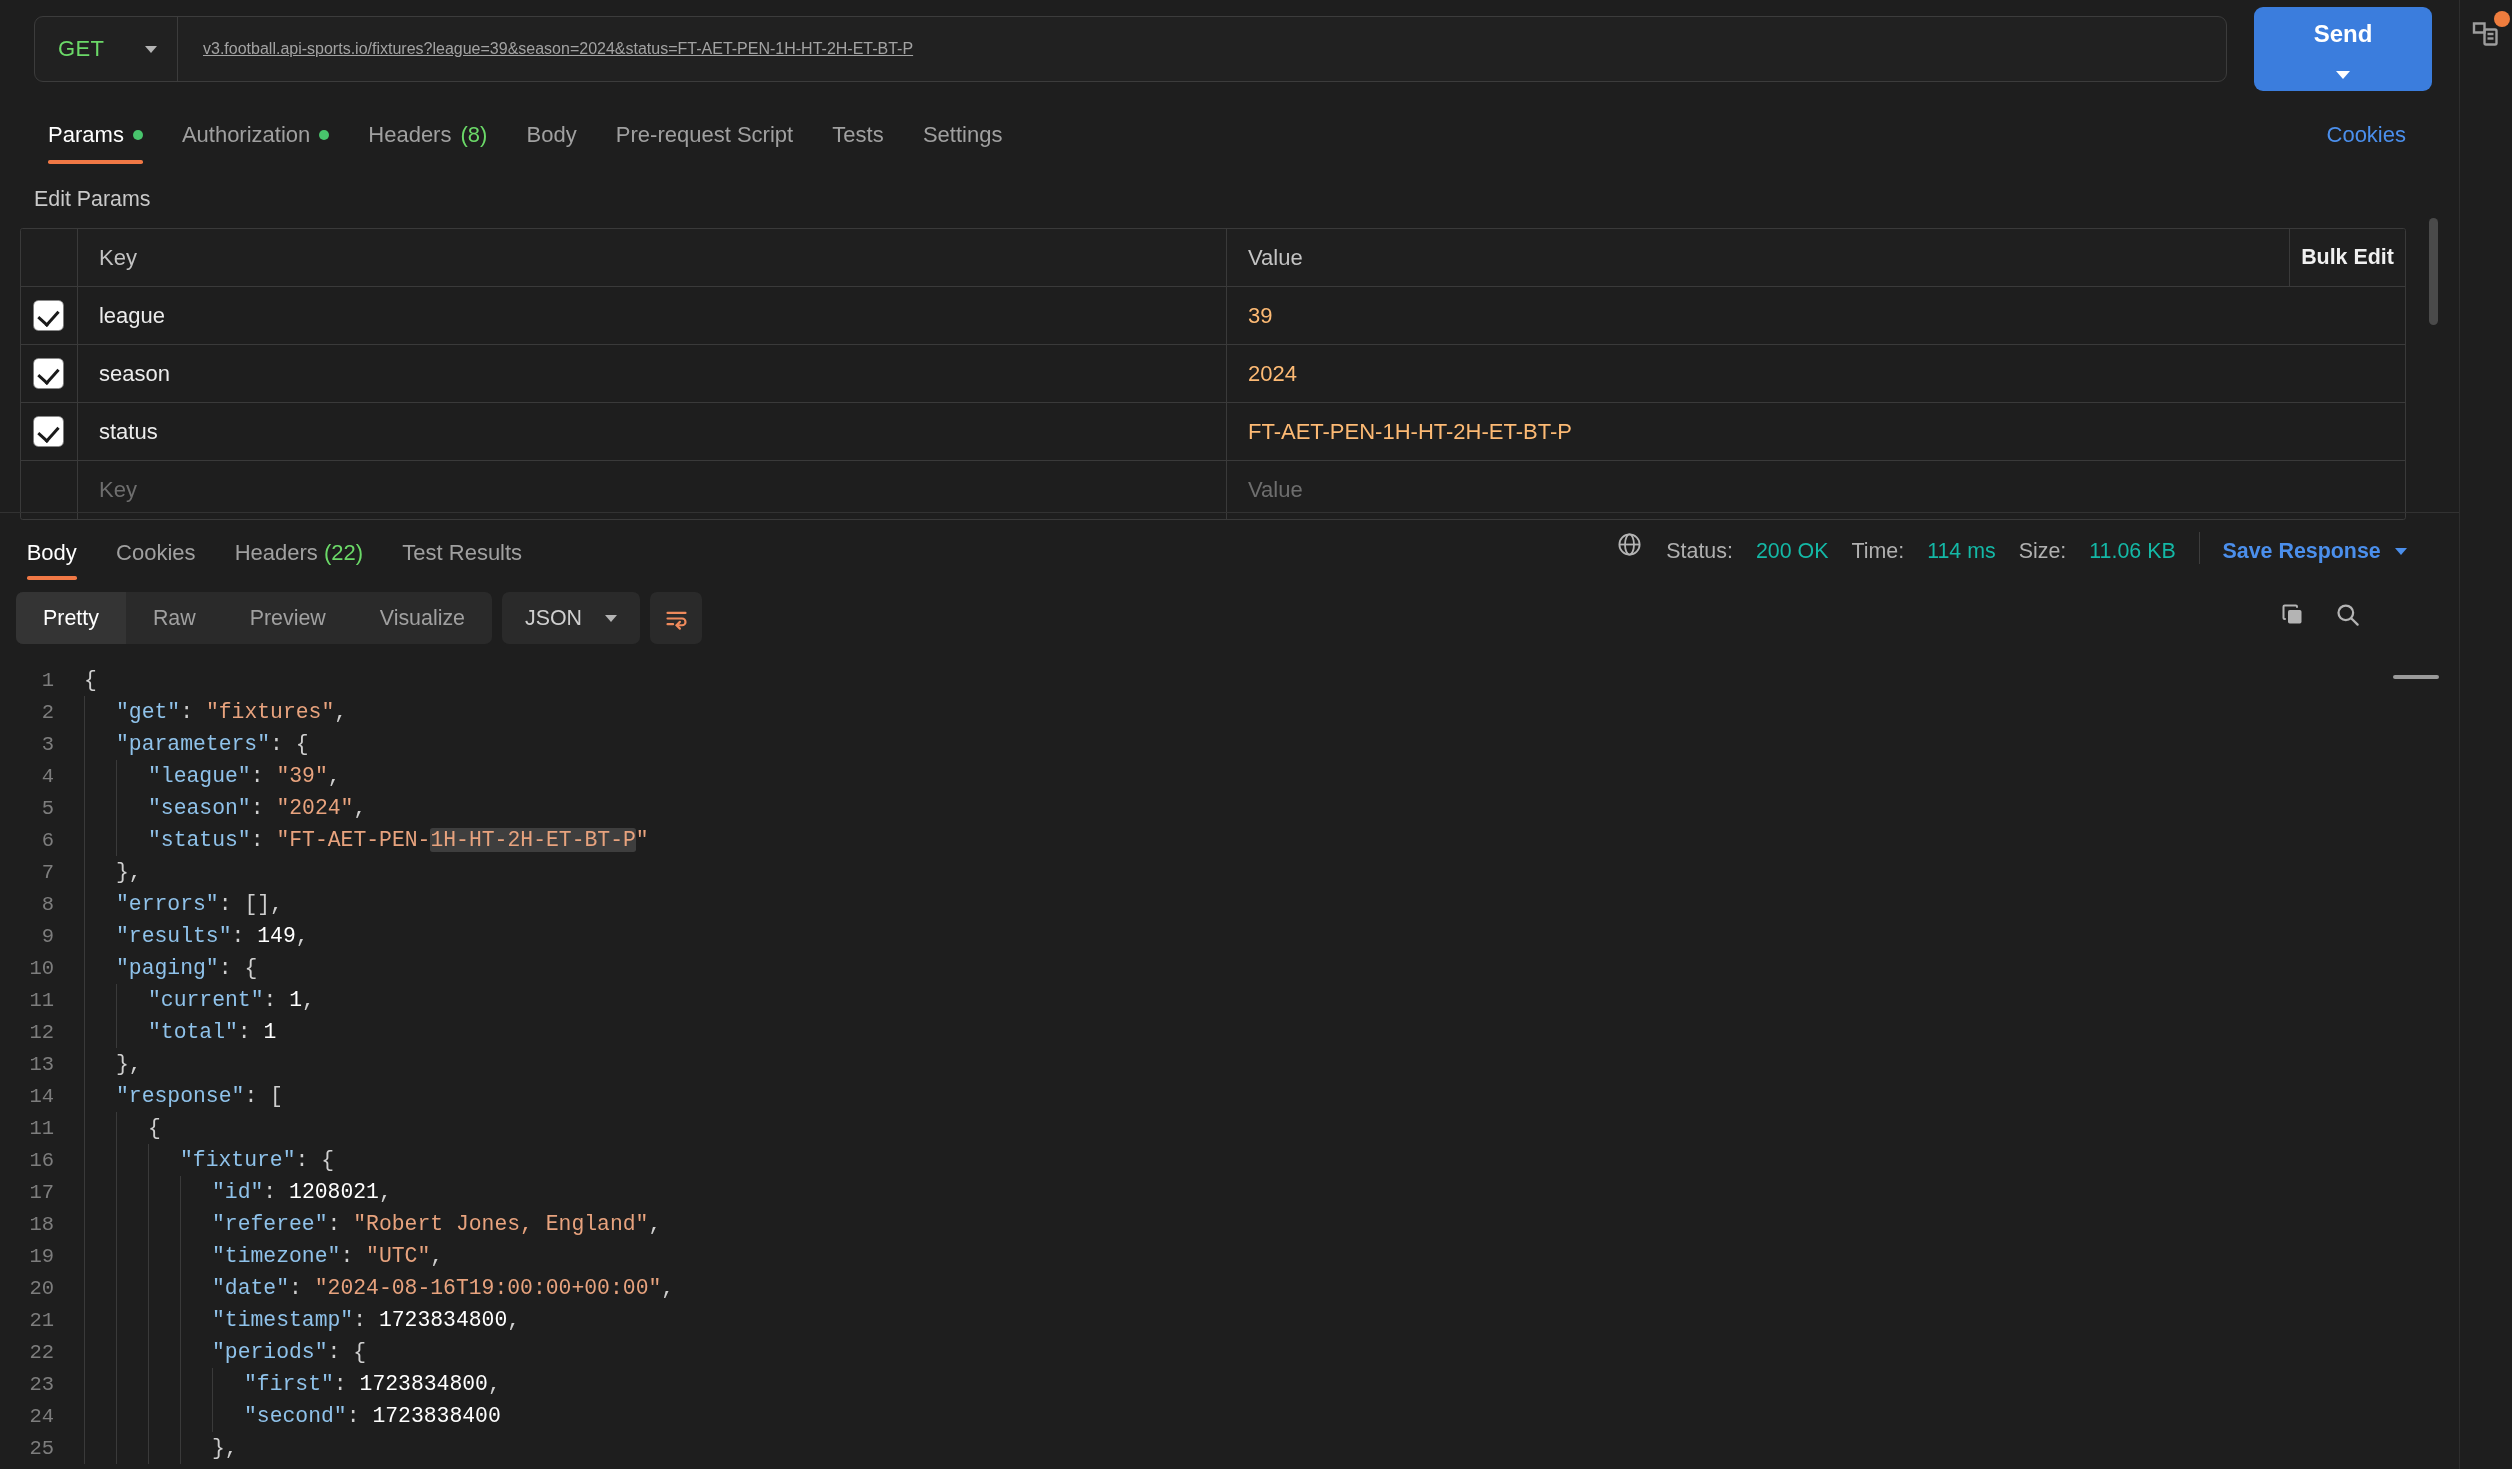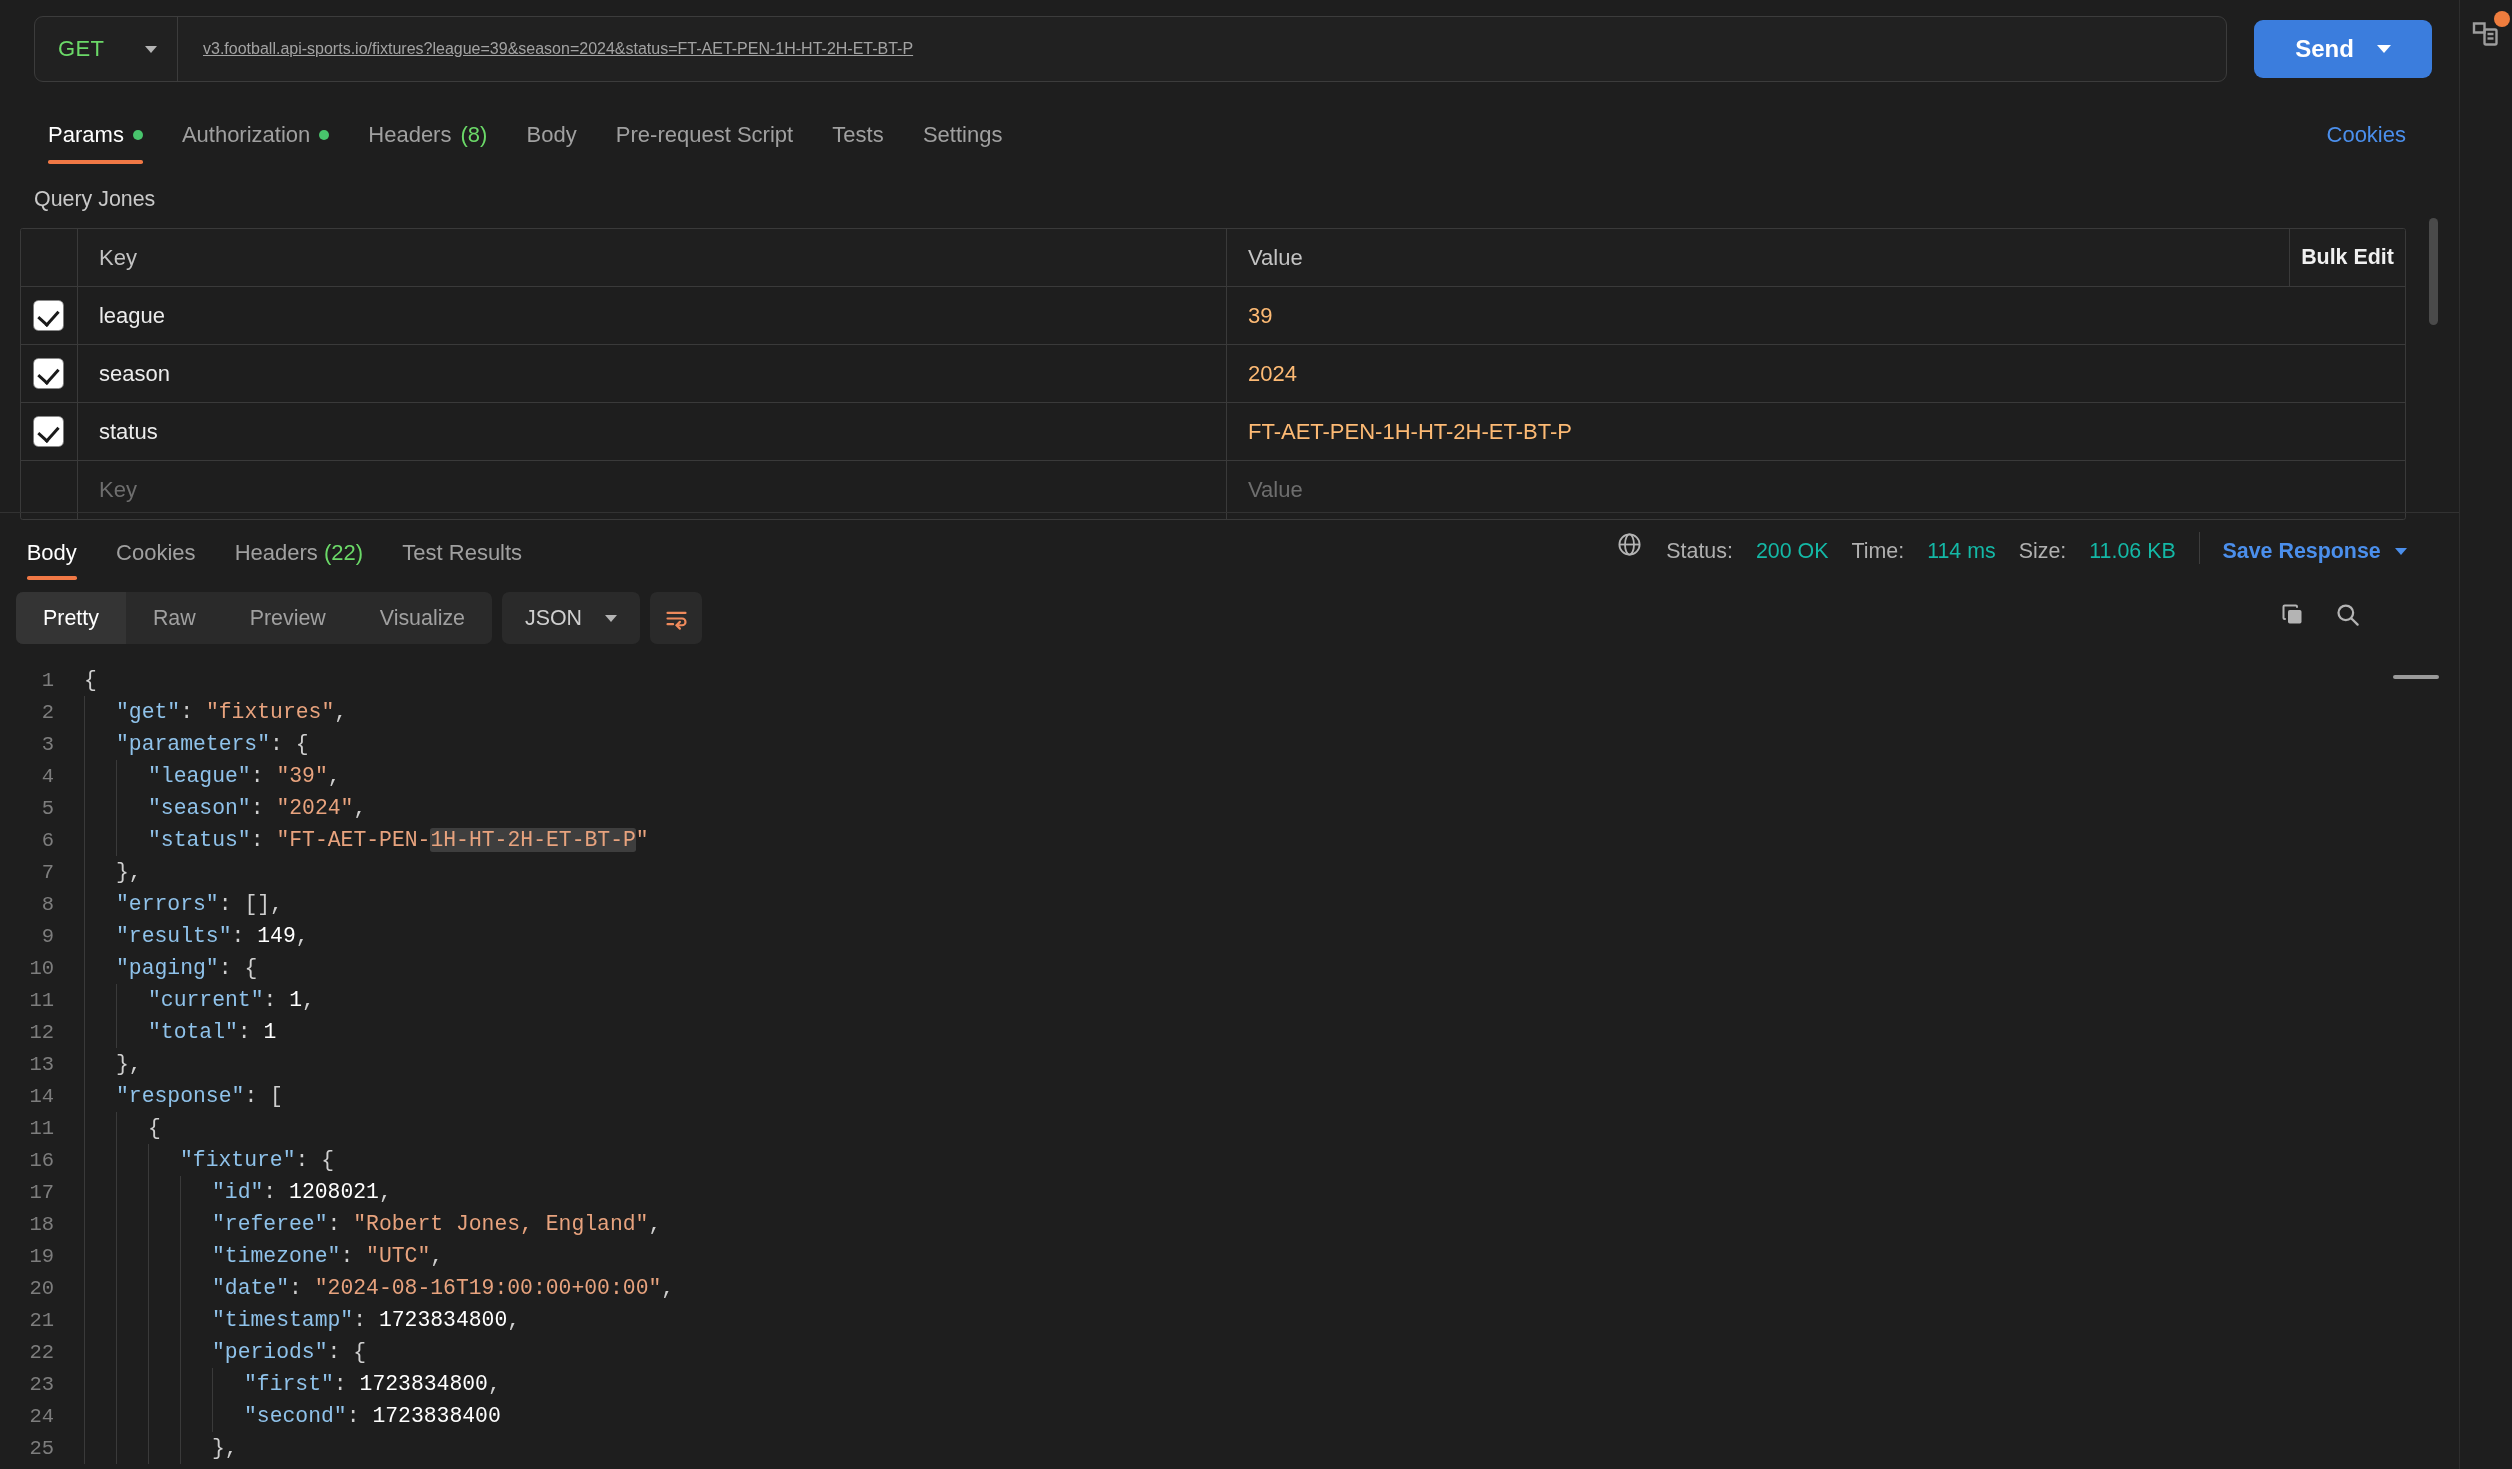--- a/index.html
+++ b/index.html
@@ -18,23 +18,23 @@
   
   .urlrow { display:flex; align-items:center; height:98px; padding:0 0 0 34px; gap:0; }
   .urlbox { flex:1; height:66px; border:0.9px solid #3c3c3c; border-radius:9px; background:#212121;
             display:flex; align-items:center; }
   .method { width:143px; height:100%; display:flex; align-items:center; justify-content:space-between;
             padding:0 19.6px 0 23px; border-right:0.9px solid #3c3c3c; }
   .method-label { color:#6bd968; font-size:22px; letter-spacing:0.3px; }
   .chev { width:0;height:0;border-left:6.2px solid transparent;border-right:6.2px solid transparent;
           border-top:7.1px solid #b4b4b4; }
   .urlinput { flex:1; padding:0 25px; font-size:16px; color:#a3a3a3; white-space:nowrap; overflow:hidden;text-decoration:underline; }
-  .sendbtn { margin-left:27px; margin-right:27px; width:178px; height:58px; background:#3b7ddd;
+  .sendbtn { margin-left:27px; margin-right:27px; width:178px; height:84px; background:#3b7ddd;
              border-radius:9px; display:flex; align-items:center; justify-content:center; gap:23px;
-             cursor:pointer; }
+             cursor:pointer;flex-direction:column; }
   .sendbtn .lbl { color:#fff; font-size:24px; font-weight:bold; }
   .chev-w { width:0;height:0;border-left:7.1px solid transparent;border-right:7.1px solid transparent;
             border-top:8px solid #ffffff; }
 
   
   .reqtabs { display:flex; align-items:flex-end; height:66px; padding-left:28.5px; position:relative; }
   .rtab { position:relative; padding:0 19.6px 16px 19.6px; font-size:22px; color:#a0a0a0; cursor:pointer;
           display:flex; align-items:center; gap:9px; }
   .rtab.active { color:#ffffff; }
   .rtab.active:after { content:""; position:absolute; left:19.6px; right:19.6px; bottom:0; height:3.6px;
@@ -156,21 +156,21 @@
       </div>
       <div class="rtab">
         <span>Tests</span>
       </div>
       <div class="rtab">
         <span>Settings</span>
       </div>
       <div class="cookies-link">Cookies</div>
     </div>
 
-    <div class="qp-title">Query Jones</div>
+    <div class="qp-title">Edit Params</div>
     <div class="ptable">
       <div class="prow hrow">
         <div class="pcheck"></div>
         <div class="pkey">Key</div>
         <div class="pval">Value</div>
         <div class="pbulk">Bulk Edit</div>
       </div>
 
       <div class="prow">
         <div class="pcheck">

